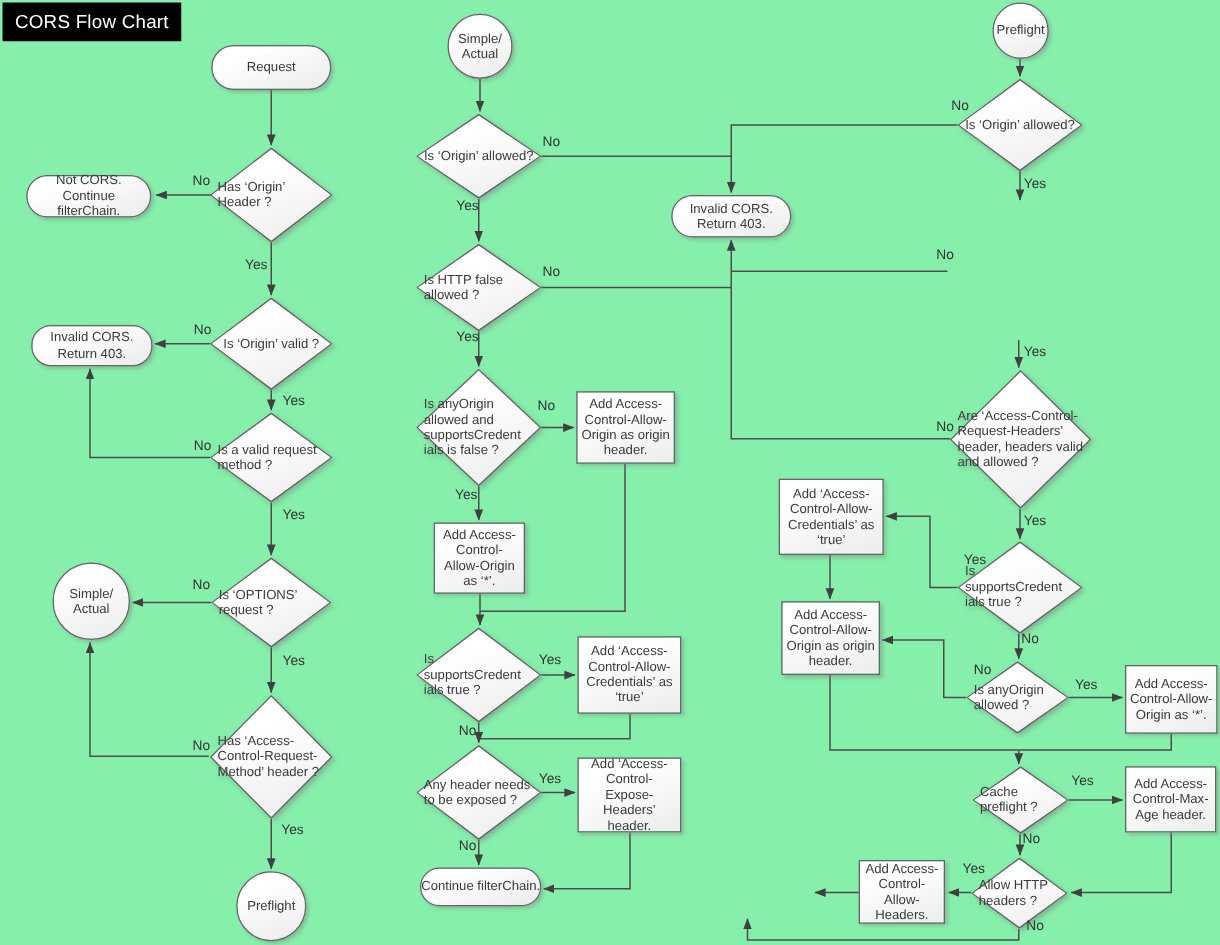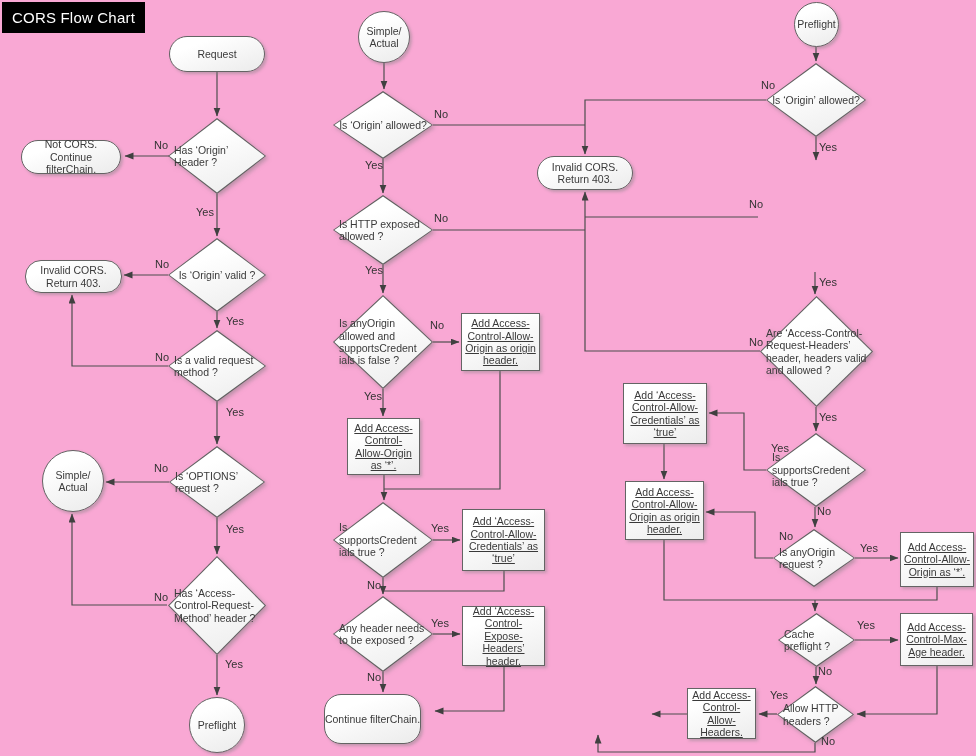--- a/index.html
+++ b/index.html
@@ -1,26 +1,26 @@
 <!DOCTYPE html>
 <html><head>
 <meta charset="utf-8">
 <style>
   html,body{margin:0;padding:0;background:#fff;}
-  .stage{position:relative;width:976px;height:756px;background:#f9a8d4;overflow:hidden;
+  .stage{position:relative;width:976px;height:756px;background:#86efac;overflow:hidden;
          font-family:"Liberation Sans",sans-serif;color:#3a3a3a;}
   .title{position:absolute;left:2px;top:2px;background:#000;color:#fff;
          font-size:15px;padding:7px 10px;letter-spacing:.2px;}
   .node{position:absolute;display:flex;align-items:center;justify-content:center;
         text-align:center;font-size:10.5px;line-height:1.18;box-sizing:border-box;}
   .term{border:1.3px solid #646464;background:linear-gradient(160deg,#ffffff 25%,#ebebeb);
         box-shadow:2px 2px 3px rgba(130,130,130,.45);padding:1px 4px;}
   .circle{border-radius:50% !important;padding:1px;}
   .proc{border:1.3px solid #646464;background:linear-gradient(160deg,#ffffff 25%,#ececec);
-        box-shadow:2px 2px 3px rgba(130,130,130,.45);padding:2px 3px;text-decoration:underline;}
+        box-shadow:2px 2px 3px rgba(130,130,130,.45);padding:2px 3px;}
   .dwrap{position:absolute;filter:drop-shadow(2px 2px 2px rgba(120,120,120,.5));}
   .diamond{position:absolute;left:0;top:0;right:0;bottom:0;
            clip-path:polygon(50% 0,100% 50%,50% 100%,0 50%);background:#5f5f5f;}
   .diamond::before{content:"";position:absolute;left:1.4px;top:1.4px;right:1.4px;bottom:1.4px;
            clip-path:polygon(50% 0,100% 50%,50% 100%,0 50%);
            background:linear-gradient(160deg,#ffffff 30%,#ebebeb);}
   .dtext{position:absolute;left:0;top:0;right:0;bottom:0;display:flex;align-items:center;
          justify-content:center;font-size:10.5px;line-height:1.18;padding:0 6px;}
   .elabel{position:absolute;transform:translate(-50%,-50%);font-size:11px;color:#333;}
   .nowrap{white-space:nowrap;}
@@ -145,21 +145,21 @@
       <div class="diamond"></div>
       <div class="dtext">Is ‘Origin’ allowed?</div>
     </div>
 
   <div class="node term" style="left:537px;top:156px;width:96px;height:34px;border-radius:17px">
       <span>Invalid CORS. Return 403.</span>
     </div>
 
   <div class="dwrap" style="left:333px;top:195px;width:100px;height:70px">
       <div class="diamond"></div>
-      <div class="dtext">Is HTTP exposed allowed ?</div>
+      <div class="dtext">Is HTTP false allowed ?</div>
     </div>
 
   <div class="dwrap" style="left:333px;top:295px;width:100px;height:94px">
       <div class="diamond"></div>
       <div class="dtext">Is anyOrigin allowed and supportsCredent ials is false ?</div>
     </div>
 
   <div class="node proc" style="left:461px;top:313px;width:79px;height:58px">
       <span>Add Access-Control-Allow-Origin as origin header.</span>
     </div>
@@ -179,21 +179,21 @@
 
   <div class="dwrap" style="left:333px;top:596px;width:100px;height:76px">
       <div class="diamond"></div>
       <div class="dtext">Any header needs to be exposed ?</div>
     </div>
 
   <div class="node proc" style="left:462px;top:606px;width:83px;height:60px">
       <span>Add ‘Access-Control-Expose-Headers’ header.</span>
     </div>
 
-  <div class="node term" style="left:324px;top:694px;width:97px;height:50px;border-radius:17px">
+  <div class="node term" style="left:336px;top:694px;width:97px;height:31px;border-radius:17px">
       <span class="nowrap">Continue filterChain.</span>
     </div>
 
   <div class="node term circle" style="left:794px;top:2px;width:45px;height:45px">
       <span>Preflight</span>
     </div>
 
   <div class="dwrap" style="left:766px;top:63px;width:100px;height:74px">
       <div class="diamond"></div>
       <div class="dtext">Is ‘Origin’ allowed?</div>
@@ -213,21 +213,21 @@
       <div class="diamond"></div>
       <div class="dtext">Is supportsCredent ials true ?</div>
     </div>
 
   <div class="node proc" style="left:625px;top:481px;width:79px;height:59px">
       <span>Add Access-Control-Allow-Origin as origin header.</span>
     </div>
 
   <div class="dwrap" style="left:773px;top:529px;width:82px;height:58px">
       <div class="diamond"></div>
-      <div class="dtext">Is anyOrigin request ?</div>
+      <div class="dtext">Is anyOrigin allowed ?</div>
     </div>
 
   <div class="node proc" style="left:900px;top:532px;width:74px;height:55px">
       <span>Add Access-Control-Allow-Origin as ‘*’.</span>
     </div>
 
   <div class="dwrap" style="left:778px;top:613px;width:77px;height:54px">
       <div class="diamond"></div>
       <div class="dtext">Cache preflight ?</div>
     </div>

